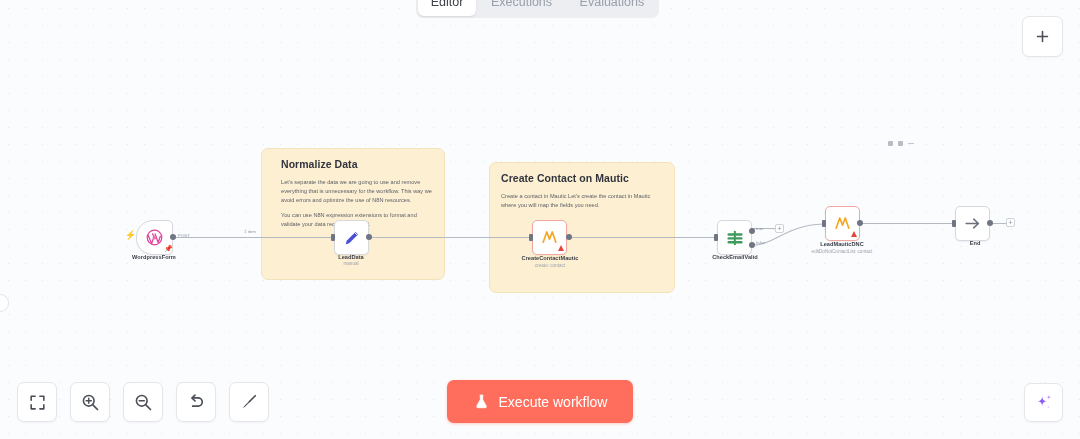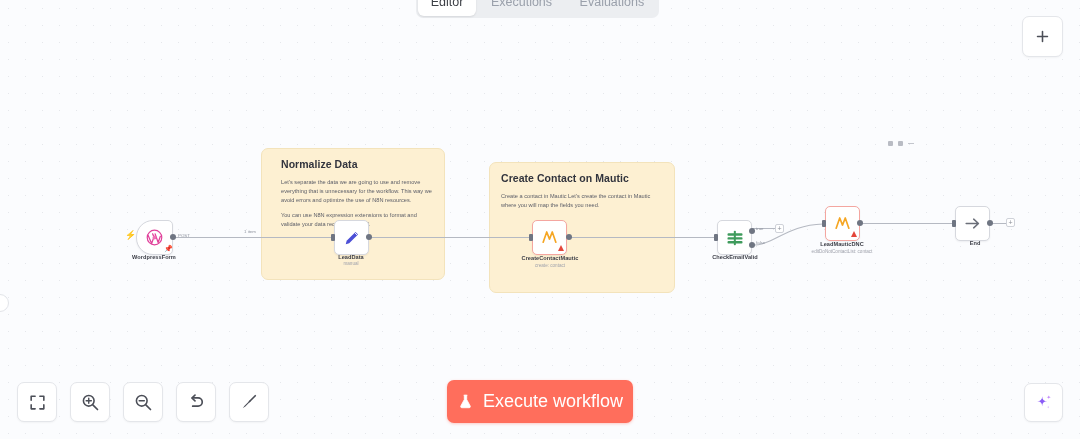--- a/index.html
+++ b/index.html
@@ -212,21 +212,21 @@
     box-shadow: 0 1px 2px rgba(20,22,30,0.04);
   }
   #execute-workflow-button {
     position: absolute;
     left: 447px; top: 380px;
     width: 186px; height: 43px;
     background: #ff6e5c;
     border: none;
     border-radius: 7px;
     color: #ffffff;
-    font-size: 18px;
+    font-size: 14px;
     font-family: "Liberation Sans", sans-serif;
     display: flex; align-items: center; justify-content: center;
     gap: 9px;
     box-shadow: 0 1px 3px rgba(255,110,92,0.35);
     z-index: 30;
     cursor: pointer;
   }
   #ai-assistant-button {
     left: 1024px; top: 383px; width: 39px; height: 39px;
   }

